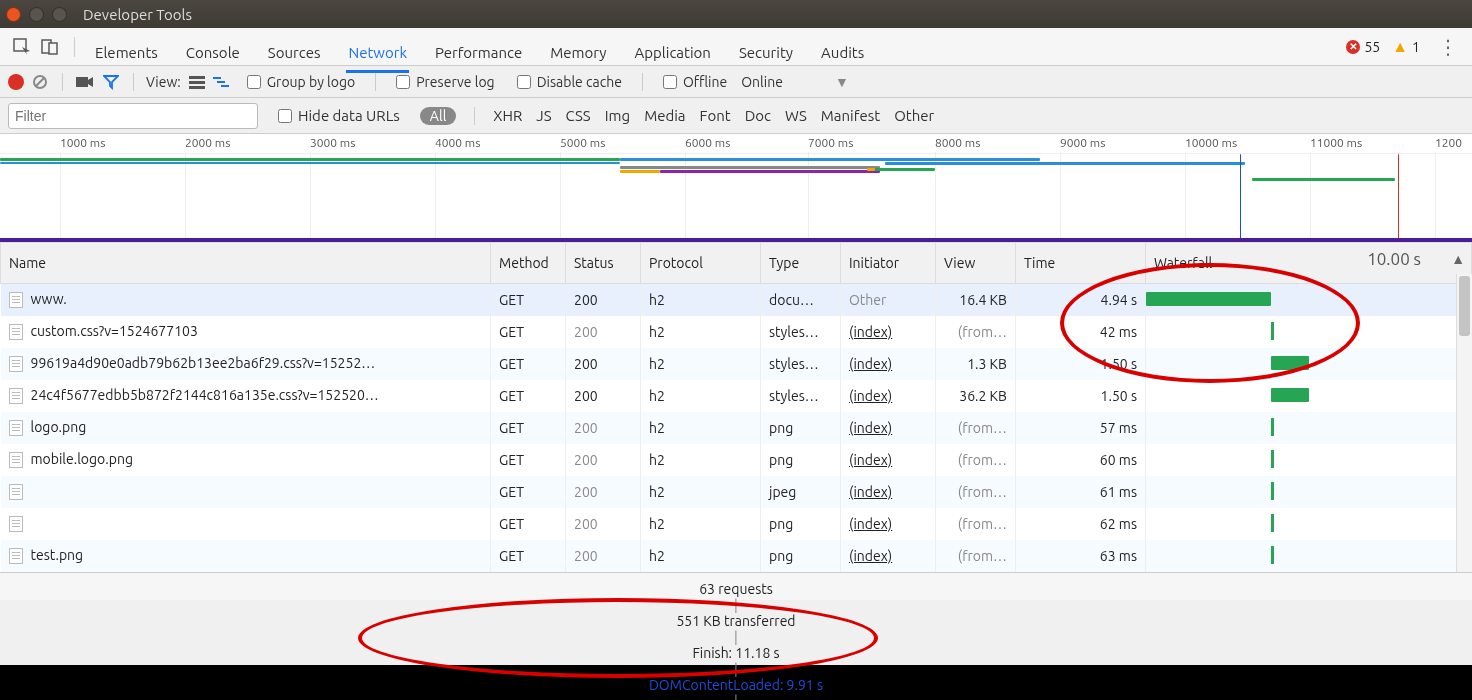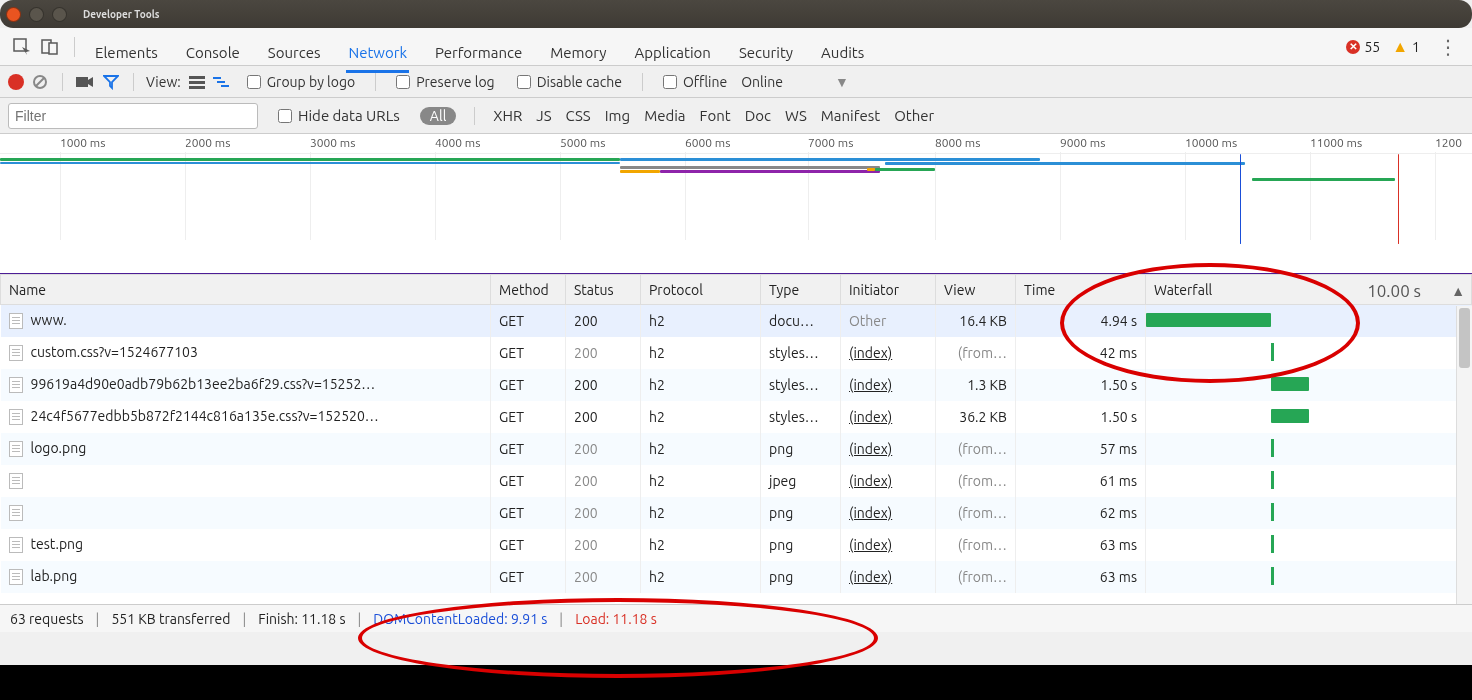--- a/index.html
+++ b/index.html
@@ -1,18 +1,18 @@
 <!DOCTYPE html>
 <html><head>
 <meta charset="utf-8">
 <style>
   * { box-sizing: border-box; margin: 0; padding: 0; }
   body { font-family: Ubuntu, "Segoe UI", Arial, sans-serif; font-size: 13px; background: #000; width: 1472px; height: 700px; overflow: hidden; color: #222; }
   .window { background: #f0f0f0; width: 1472px; height: 665px; }
-  .titlebar { background: linear-gradient(#4b4740,#3e3a34); height: 28px; display: flex; align-items: center; padding: 0 6px; color: #ddd; font-size: 10px; font-weight: 700; border-radius: 13px; }
+  .titlebar { background: linear-gradient(#4b4740,#3e3a34); height: 28px; display: flex; align-items: center; padding: 0 6px; color: #ddd; font-size: 15px; font-weight: 400; }
   .win-btn { width: 15px; height: 15px; border-radius: 50%; margin-right: 8px; border: 1px solid rgba(0,0,0,0.4); }
   .win-close { background: #e95420; }
   .win-min,.win-max { background: #5a554c; }
   .win-title { margin-left: 8px; }
 
   .tabs-row { background: #f6f6f6; height: 38px; border-bottom: 1px solid #ccc; display: flex; align-items: center; padding: 0 8px; }
   .icon-btn { width: 28px; height: 28px; display: flex; align-items: center; justify-content: center; color: #5a5a5a; }
   .sep { width:1px; height:20px; background:#ccc; margin:0 10px; }
   .main-tabs { display: flex; gap: 24px; margin-left: 8px; font-size: 15px; color: #333; }
   .main-tab { padding: 24px 2px 9px; cursor: pointer; }
@@ -31,50 +31,50 @@
   .tb-check input{width:14px;height:14px;}
   .tb-sep{width:1px;height:18px;background:#ccc;margin:0 6px;}
   .tb-dd{display:flex;align-items:center;gap:6px;}
   .tb-caret{color:#888;}
 
   .filter-row{height:36px;border-bottom:1px solid #ccc;display:flex;align-items:center;padding:0 8px;gap:12px;font-size:15px;color:#333;}
   .filter-input{width:250px;height:26px;border:1px solid #bbb;border-radius:3px;padding:0 6px;font-size:14px;color:#888;}
   .pill{background:#888;color:#fff;border-radius:10px;padding:1px 10px;font-size:14px;}
   .filter-types{display:flex;gap:14px;}
 
-  .timeline{height:140px;border-bottom:1px solid #4c1d95;background:#fff;position:relative;overflow:hidden;}
+  .timeline{height:108px;border-bottom:4px solid #4c1d95;background:#fff;position:relative;overflow:hidden;}
   .tl-ticks{height:20px;border-bottom:1px solid #eee;position:relative;font-size:12px;color:#555;}
   .tl-tick{position:absolute;top:2px;}
   .tl-tick::before{content:"";position:absolute;left:0;top:16px;width:1px;height:88px;background:#eee;}
   .tl-body{position:absolute;top:22px;left:0;right:0;height:80px;}
   .bar{position:absolute;height:3px;border-radius:1px;}
 
   .table-wrap{height:330px;overflow:hidden;position:relative;background:#fff;}
   .net-table{width:100%;border-collapse:collapse;font-size:14px;}
-  .net-table th{background:#f1f1f1;border:1px solid #ddd;text-align:left;padding:6px 8px;font-weight:normal;height:30px;white-space:nowrap;}
+  .net-table th{background:#f1f1f1;border:1px solid #ddd;text-align:left;padding:12px 8px;font-weight:normal;height:30px;white-space:nowrap;}
   .net-table td{border-right:1px solid #eee;padding:6px 8px;height:32px;white-space:nowrap;overflow:hidden;text-overflow:ellipsis;}
   .net-table tbody tr:nth-child(odd){background:#f6fbff;}
   .net-table tbody tr:nth-child(even){background:#fff;}
   .net-table tbody tr:first-child{background:#e8f0fe;}
   .col-name{width:490px;max-width:490px;}
   .col-method{width:75px;}.col-status{width:75px;}.col-protocol{width:120px;}
   .col-type{width:80px;}.col-init{width:95px;}.col-size{width:80px;text-align:right;}
   .col-time{width:130px;text-align:right;}.col-wf{min-width:270px;position:relative;}
   .grey{color:#888;}.link{color:#222;text-decoration:underline;}
   .file-ic{display:inline-block;width:14px;height:16px;border:1px solid #bbb;margin-right:8px;vertical-align:middle;position:relative;background:#fff;}
   .file-ic::after{content:"";position:absolute;top:3px;left:2px;right:2px;height:1px;background:#bbb;box-shadow:0 3px 0 #bbb,0 6px 0 #bbb;}
   .wf-bar{position:absolute;top:8px;height:14px;background:#26a655;border-radius:1px;}
   .wf-tick{position:absolute;top:6px;width:3px;height:18px;background:#26a655;}
   .th-sort{position:absolute;right:6px;top:8px;color:#666;}
   .wf-ticklabel{position:absolute;right:50px;top:6px;font-size:17px;color:#555;}
 
   .scrollbar-v{position:absolute;right:0;top:32px;bottom:0;width:16px;background:#f4f4f4;border-left:1px solid #ddd;}
   .scrollbar-thumb{position:absolute;left:2px;right:2px;top:2px;height:60px;background:#c4c4c4;border-radius:3px;}
 
-  .status-bar{height:28px;border-top:1px solid #ccc;background:#f6f6f6;display:flex;align-items:center;padding:8px 10px;font-size:14px;gap:0;}
+  .status-bar{height:28px;border-top:1px solid #ccc;background:#f6f6f6;display:flex;align-items:center;padding:8px 10px;font-size:14px;gap:0;flex-direction:column;}
   .sb-sep{margin:0 12px;color:#888;}
   .sb-dcl{color:#1a4ed8;} .sb-load{color:#d93025;}
 
   .ellipse{position:absolute;border:4px solid #d90000;border-radius:50%;pointer-events:none;}
   .el1{left:1060px;top:263px;width:300px;height:120px;}
   .el2{left:358px;top:598px;width:520px;height:80px;}
 </style>
 </head>
 <body>
 
@@ -315,20 +315,33 @@
             <td class="col-protocol">h2</td>
             <td class="col-type">png</td>
             <td class="col-init"><span class="link">(index)</span></td>
             <td class="col-size grey">(from…</td>
             <td class="col-time">57 ms</td>
             <td class="col-wf">
               <div class="wf-tick" style="left: 125px;"></div>
             </td>
           </tr>
           <tr>
+            <td class="col-name"><span class="file-ic"></span><span>mobile.logo.png</span></td>
+            <td class="col-method">GET</td>
+            <td class="col-status grey">200</td>
+            <td class="col-protocol">h2</td>
+            <td class="col-type">png</td>
+            <td class="col-init"><span class="link">(index)</span></td>
+            <td class="col-size grey">(from…</td>
+            <td class="col-time">60 ms</td>
+            <td class="col-wf">
+              <div class="wf-tick" style="left: 125px;"></div>
+            </td>
+          </tr>
+          <tr>
             <td class="col-name"><span class="file-ic"></span><span></span></td>
             <td class="col-method">GET</td>
             <td class="col-status grey">200</td>
             <td class="col-protocol">h2</td>
             <td class="col-type">jpeg</td>
             <td class="col-init"><span class="link">(index)</span></td>
             <td class="col-size grey">(from…</td>
             <td class="col-time">61 ms</td>
             <td class="col-wf">
               <div class="wf-tick" style="left: 125px;"></div>

